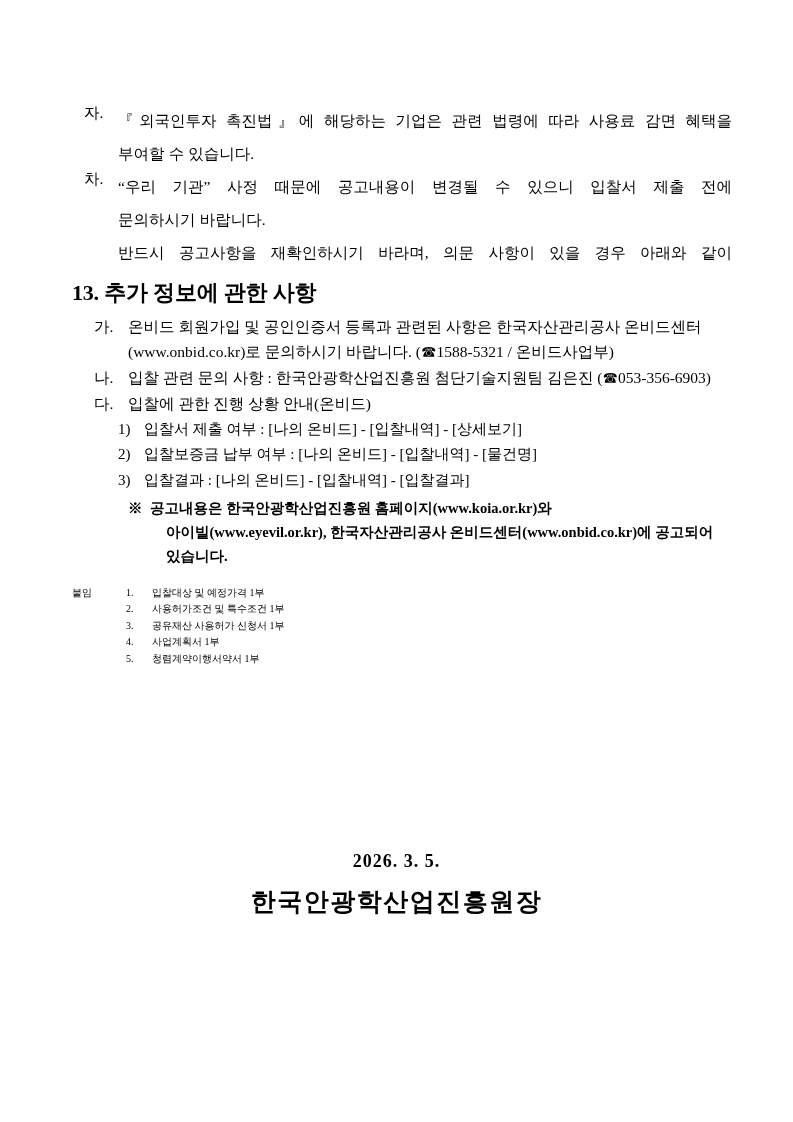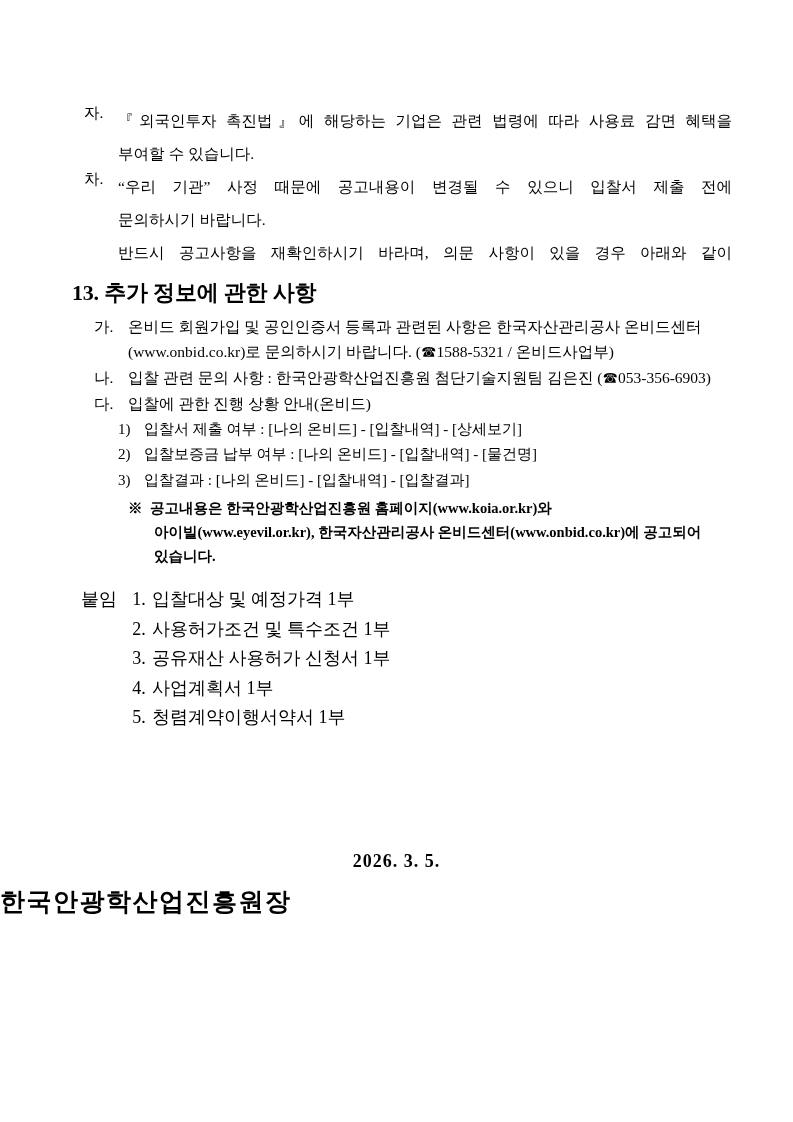--- a/index.html
+++ b/index.html
@@ -114,32 +114,31 @@
     font-size: 14.5px;
     line-height: 1.66;
   }
   .note .marker {
     width: 22px;
   }
   .note .ptext .ln {
     display: block;
   }
   .note .ptext .ln.i2 {
-    margin-left: 4px;
+    margin-left: 16px;
   }
 
   
   .attach {
     position: absolute;
     left: 72px;
     top: 585px;
     width: 640px;
-    font-size: 18px;
+    font-size: 10px;
     line-height: 1.64;
-    text-align: center;
   }
   .attach .att-head {
     display: flex;
   }
   .attach .att-head .label {
     width: 54px;
     flex: 0 0 auto;
   }
   .attach .att-list {
     margin: 0;
@@ -166,20 +165,21 @@
     text-align: center;
     font-size: 18px;
     font-weight: bold;
     letter-spacing: 1px;
   }
   .signature {
     position: absolute;
     left: 0;
     top: 885px;
     width: 793px;
+    text-align: center;
     font-size: 25px;
     font-weight: bold;
     letter-spacing: 1.5px;
   }
 </style>
 </head>
 <body>
 
 <div class="page">
 

